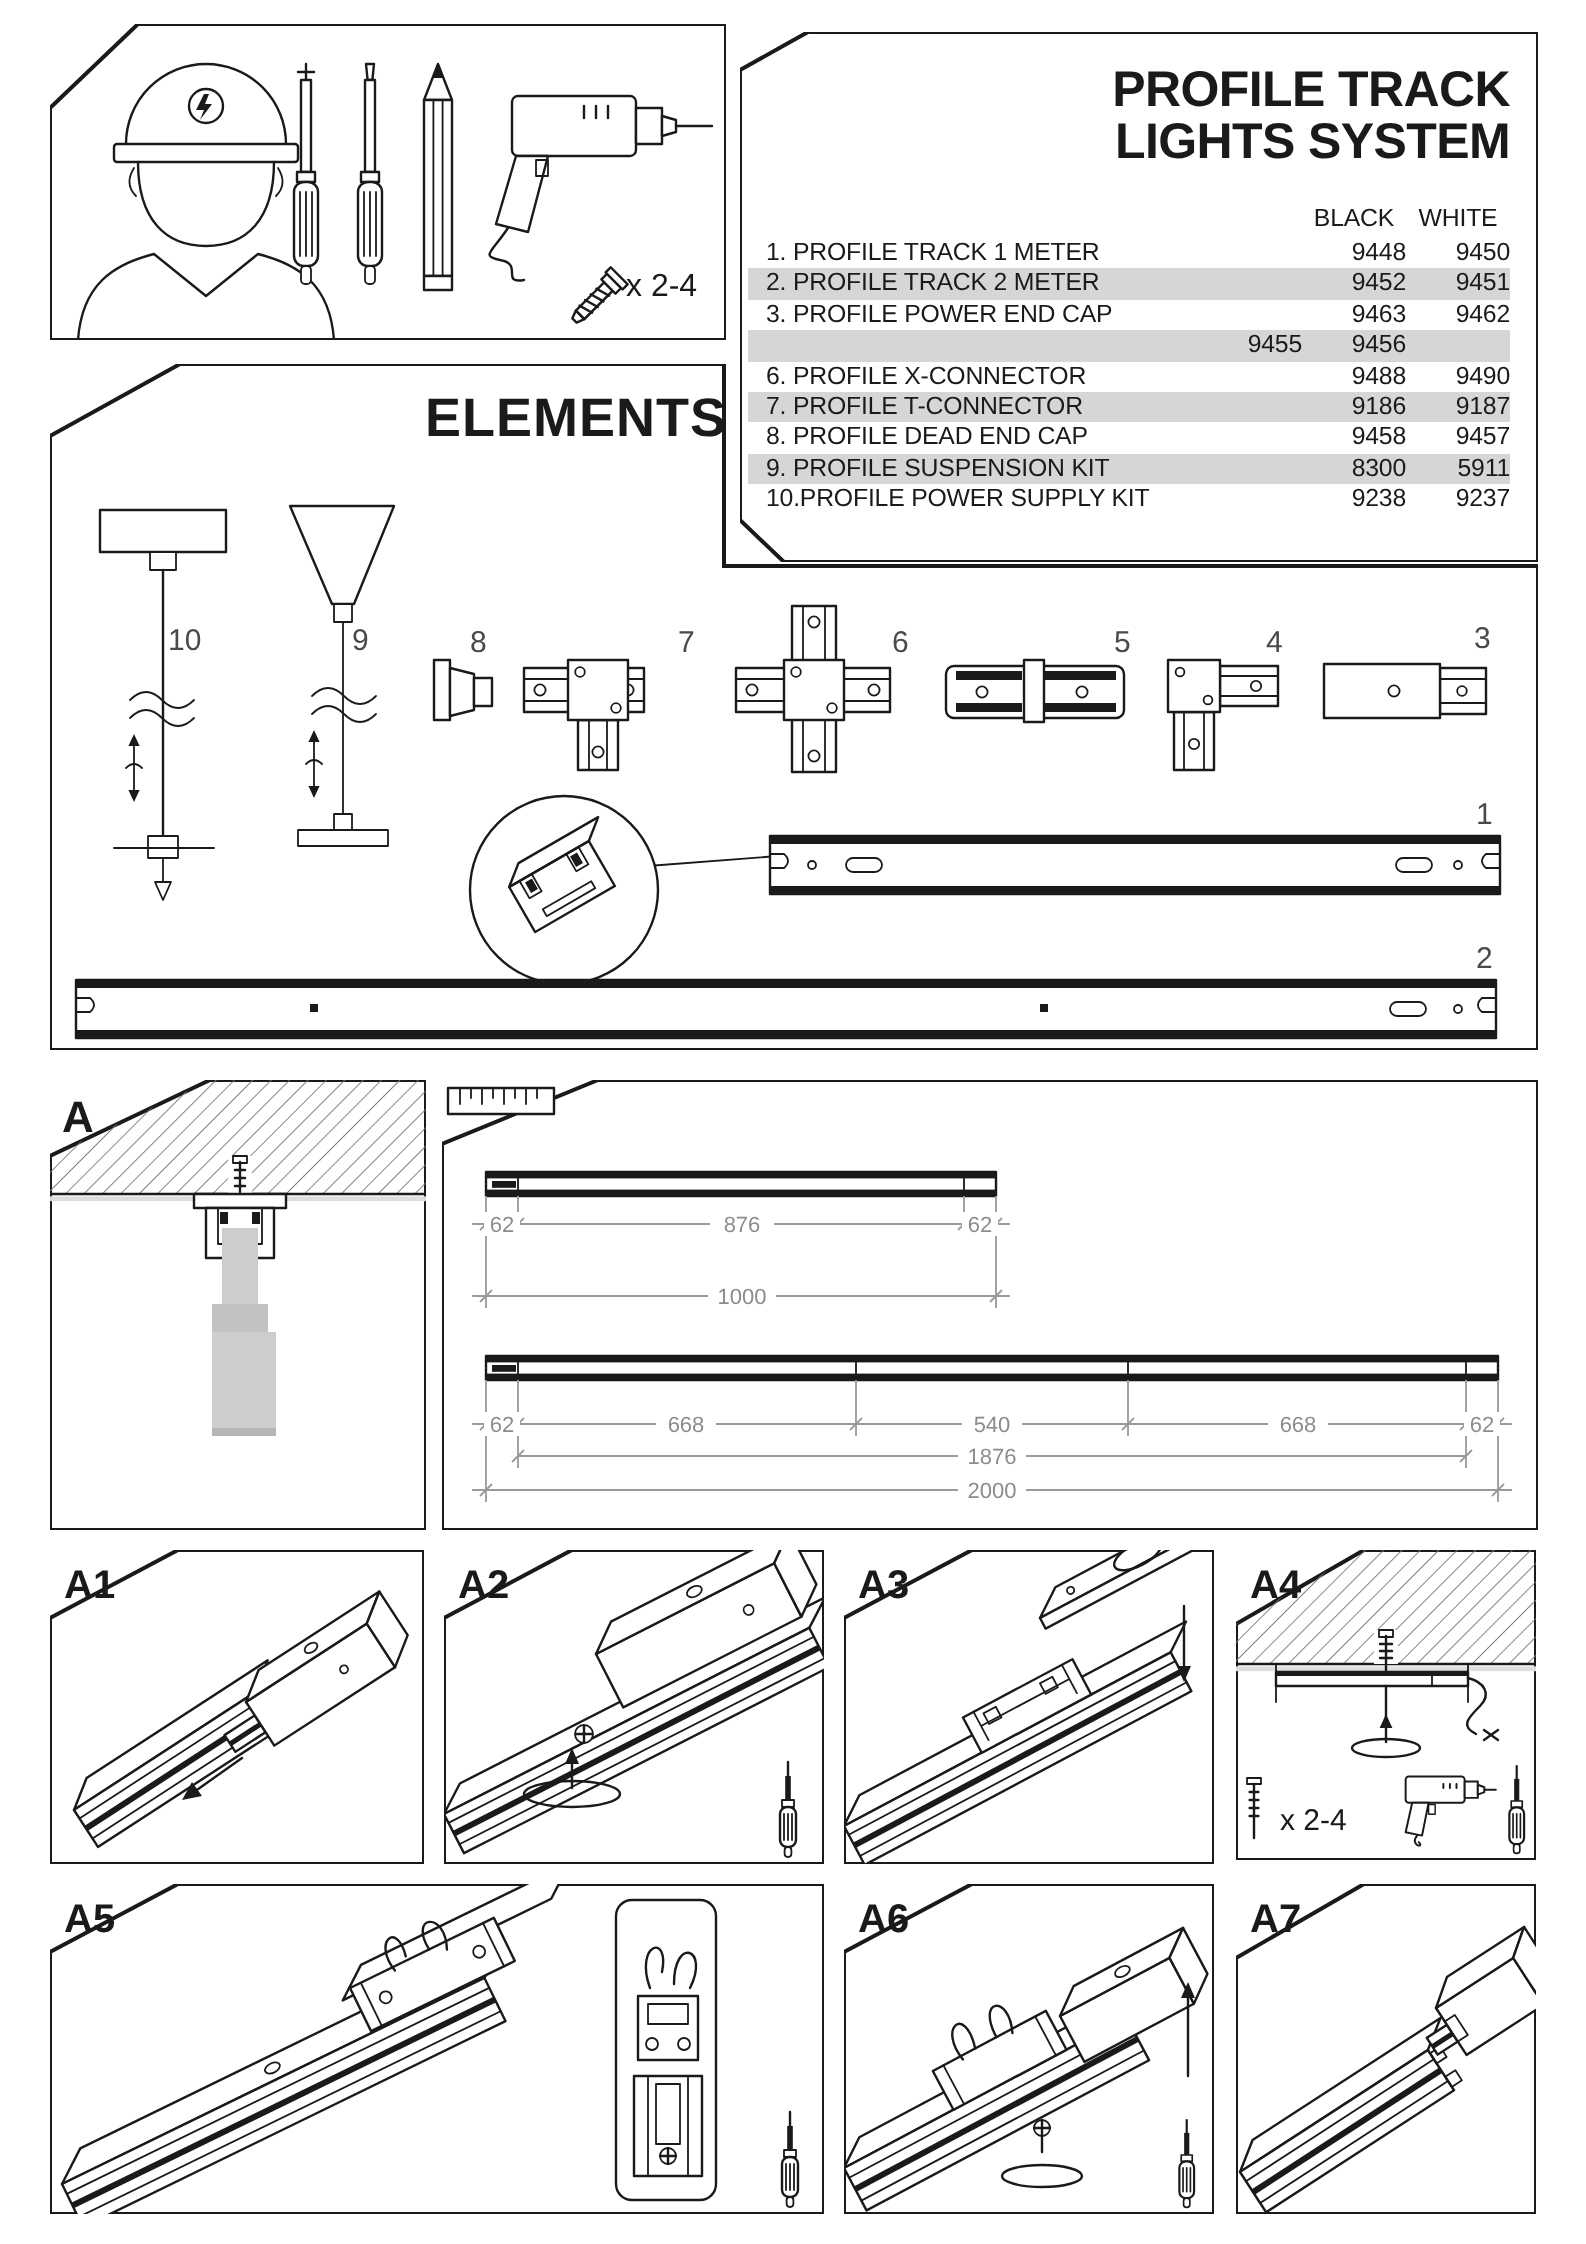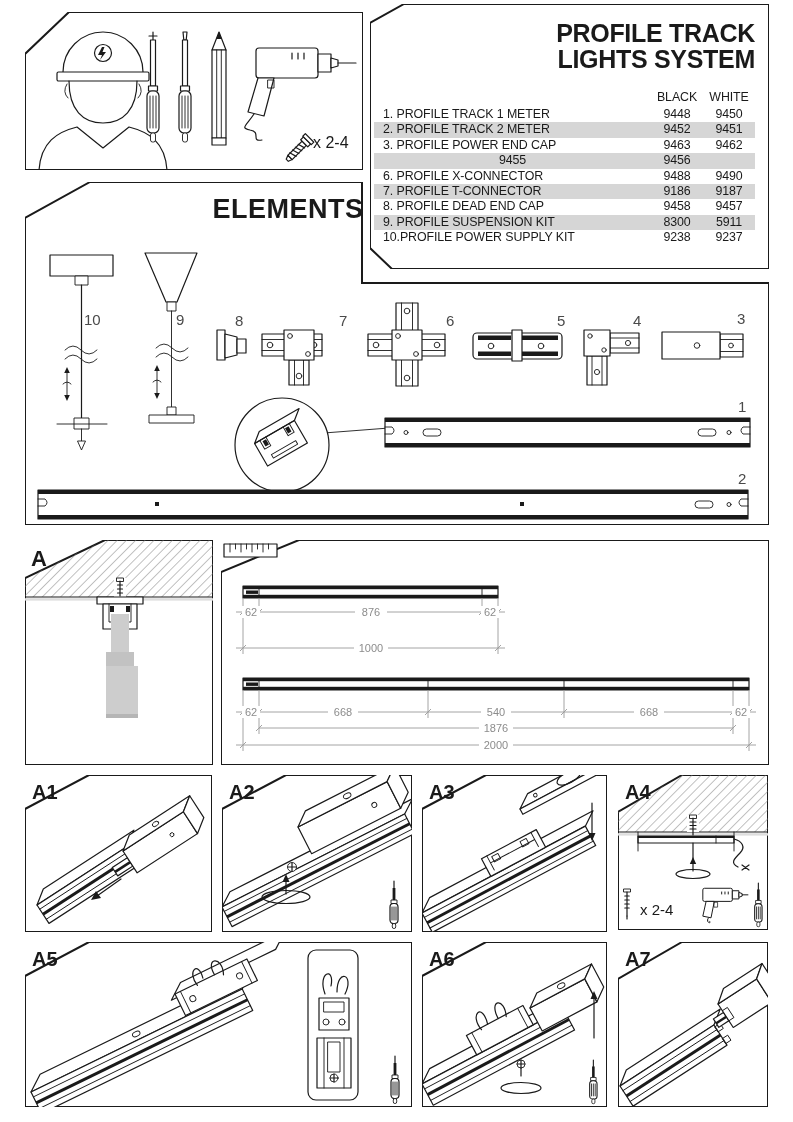--- a/index.html
+++ b/index.html
@@ -23,21 +23,21 @@
   .note15{fill:var(--line,#1a1a1a);font:15px "Liberation Sans",sans-serif}
   
   .title-block{position:absolute;top:16px;right:14px;text-align:right;font-weight:700;font-size:25px;line-height:26px;letter-spacing:-.3px;white-space:nowrap}
   .parts{position:absolute;left:4px;top:86px;width:381px;font-size:12.4px;letter-spacing:-.1px}
   .parts-head{position:relative;height:17px;font-weight:400}
   .parts-head span{position:absolute;width:52px;text-align:center;top:0}
   .ph-b{left:277px}.ph-w{left:329px}
   .prow{display:grid;grid-template-columns:1fr 52px 52px;height:15.4px;line-height:15.5px}
   .prow:nth-child(even){background:var(--row-shade,#d6d6d6)}
   .prow .nm{padding-left:9px;white-space:nowrap}
-  .prow .cd{text-align:center}
+  .prow .cd{text-align:right}
 </style>
 </head>
 <body>
 
 <div class="page">
 
   
   <svg width="0" height="0" aria-hidden="true">
     <defs>
       <symbol id="sd" viewBox="0 0 16 48" overflow="visible">
@@ -121,21 +121,21 @@
         <path class="ln" d="M14,80 C6,92 0,94 10,96 C22,98 10,108 22,106" stroke-width="1.5"></path>
       </g>
       <g transform="translate(258,144) rotate(-45)">
         <use href="#swd" width="32" height="12"></use>
       </g>
       <text class="note" x="288" y="136">x 2-4</text>
     </svg>
   </div>
 
   
-  <div class="pnl" style="left:370px;top:4px;width:399px;height:334px">
+  <div class="pnl" style="left:370px;top:16px;width:399px;height:334px">
     <svg width="399" height="265" viewBox="0 0 399 265" style="position:absolute;left:0;top:0">
       <polygon class="bd" points="34,0 399,0 399,265 22,265 0,244 0,19"></polygon>
     </svg>
     <div class="title-block">
       <div>PROFILE TRACK</div>
       <div>LIGHTS SYSTEM</div>
     </div>
     <div class="parts">
       <div class="parts-head">
         <span class="ph-b">BLACK</span>

